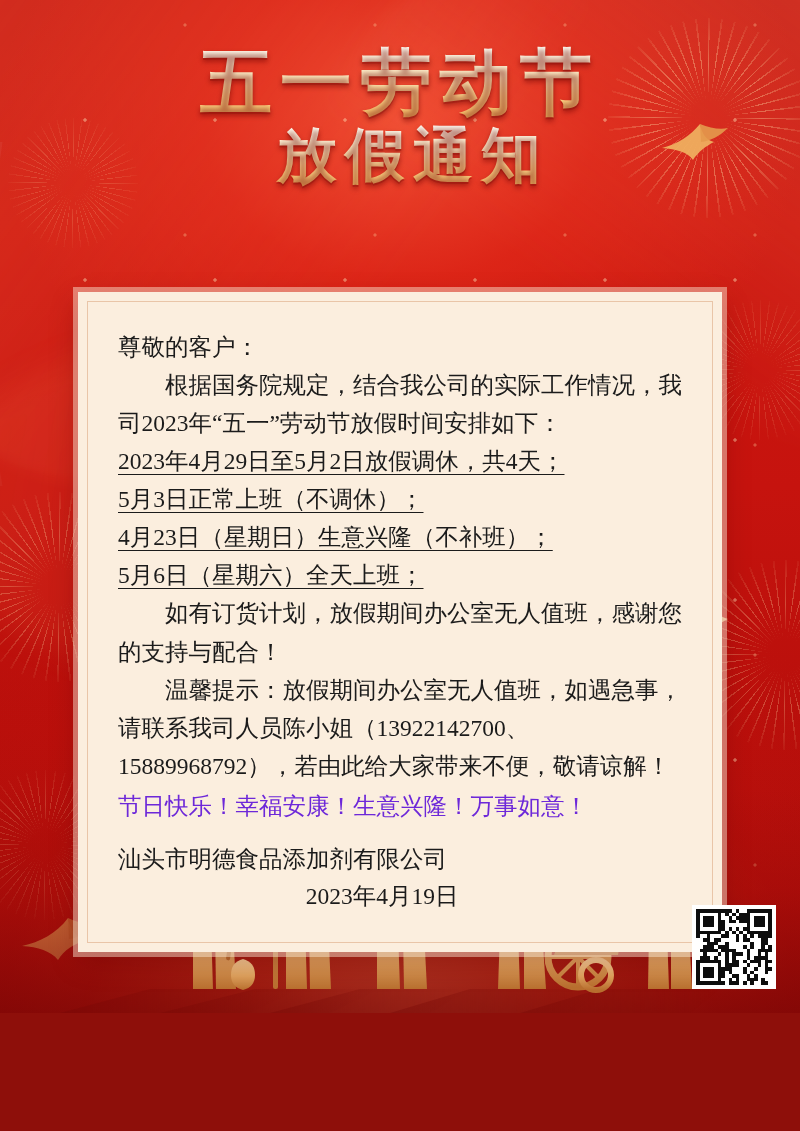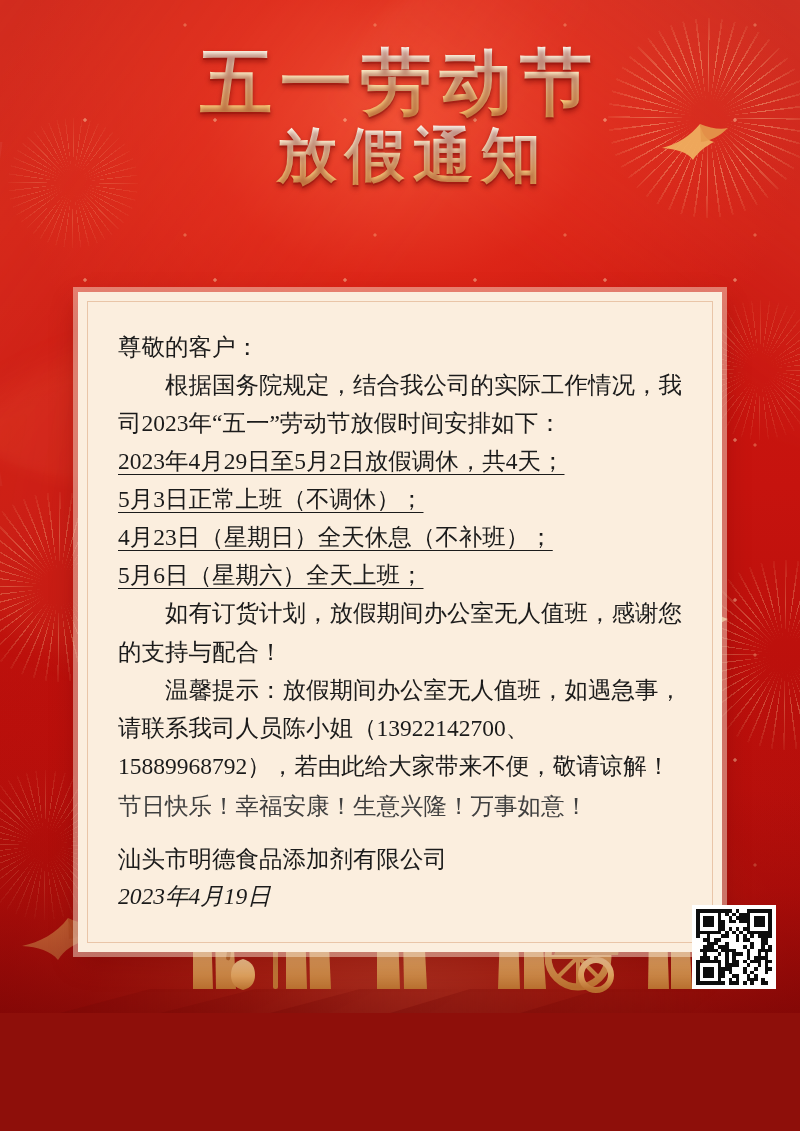--- a/index.html
+++ b/index.html
@@ -166,26 +166,26 @@
     border: 1px solid rgba(200,120,70,0.35);
     padding: 26px 30px 20px 30px;
     box-sizing: border-box;
     color: #1b1b1b;
     font-size: 23.5px;
     line-height: 1.62;
   }
   .p { margin: 0; }
   .indent { text-indent: 2em; }
   .uline { text-decoration: underline; text-underline-offset: 5px; text-decoration-thickness: 1px; }
-  .wish { color: #404040; margin-top: 2px; }
+  .wish { color: #6d28d9; margin-top: 2px; }
   .sign {
     margin-top: 16px;
     line-height: 1.55;
   }
-  .sign-date { text-align: left; padding-right: 36px; font-style: italic; }
+  .sign-date { text-align: center; padding-right: 36px; }
 
   
   .workers {
     position: absolute;
     left: 0;
     bottom: 0;
     width: 800px;
     height: 230px;
     z-index: 5;
   }
@@ -253,21 +253,21 @@
     <div class="title-line title-line-1">五一劳动节</div>
     <div class="title-line title-line-2">放假通知</div>
   </div>
 
   <div class="card">
     <div class="card-inner">
       <p class="p">尊敬的客户：</p>
       <p class="p indent">根据国务院规定，结合我公司的实际工作情况，我司2023年“五一”劳动节放假时间安排如下：</p>
       <p class="p uline">2023年4月29日至5月2日放假调休，共4天；</p>
       <p class="p uline">5月3日正常上班（不调休）；</p>
-      <p class="p uline">4月23日（星期日）全天休息（不补班）；</p>
+      <p class="p uline">4月23日（星期日）生意兴隆（不补班）；</p>
       <p class="p uline">5月6日（星期六）全天上班；</p>
       <p class="p indent">如有订货计划，放假期间办公室无人值班，感谢您的支持与配合！</p>
       <p class="p indent">温馨提示：放假期间办公室无人值班，如遇急事，请联系我司人员陈小姐（13922142700、15889968792），若由此给大家带来不便，敬请谅解！</p>
       <p class="p wish">节日快乐！幸福安康！生意兴隆！万事如意！</p>
       <p class="p sign">汕头市明德食品添加剂有限公司</p>
       <p class="p sign-date">2023年4月19日</p>
     </div>
   </div>
 
   <div class="workers">

